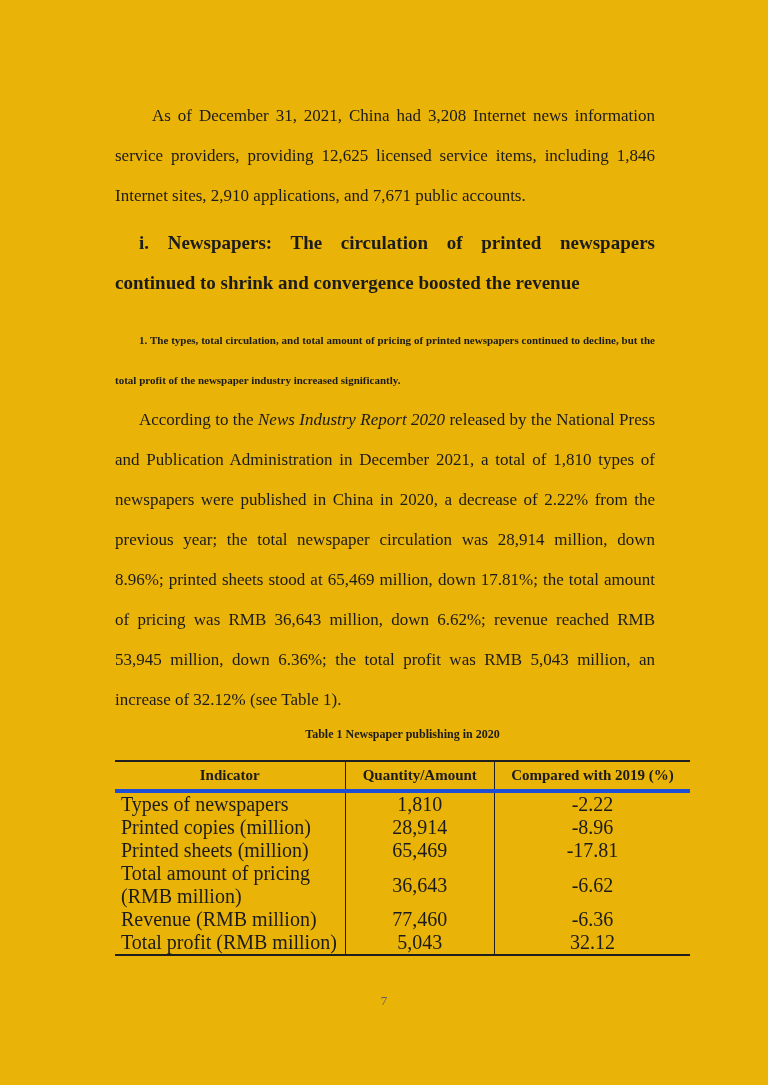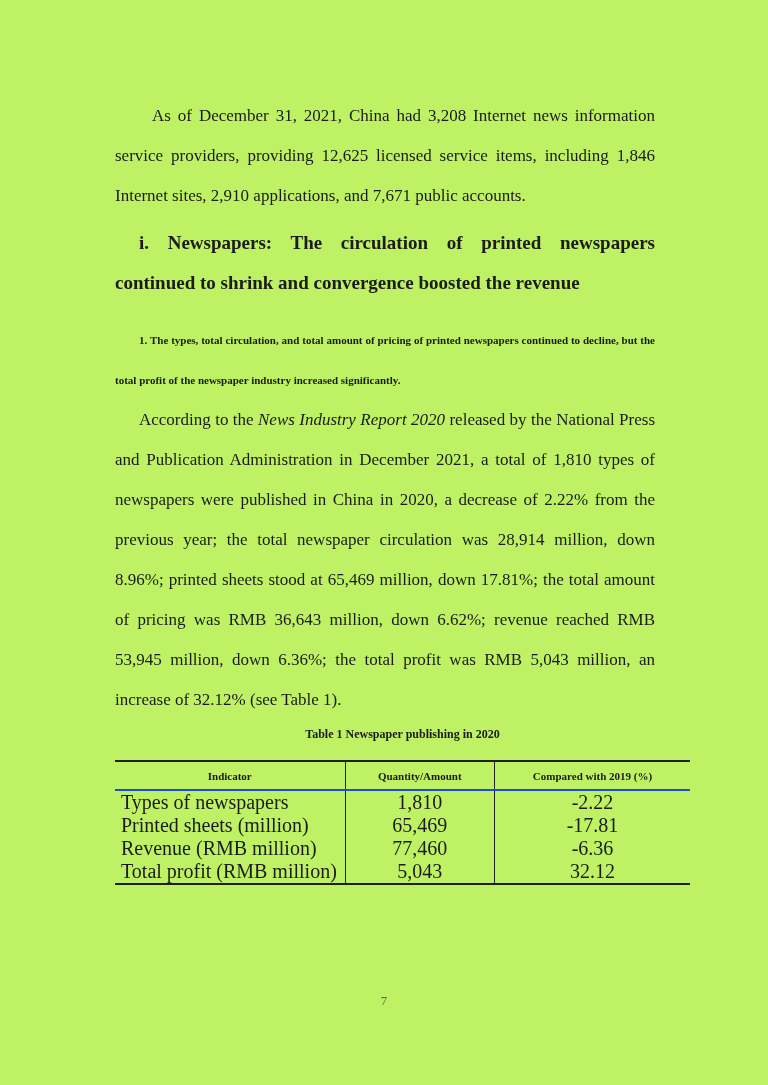--- a/index.html
+++ b/index.html
@@ -4,21 +4,21 @@
 <style>
   html, body {
     margin: 0;
     padding: 0;
     background: #ffffff;
   }
   .page {
     position: relative;
     width: 768px;
     height: 1085px;
-    background: #bef264;
+    background: #eab308;
     font-family: "Liberation Serif", serif;
     color: #1b1b1b;
     overflow: hidden;
   }
   .content {
     position: absolute;
     left: 115px;
     top: 96px;
     width: 540px;
   }
@@ -56,26 +56,26 @@
   }
   table.data-table {
     width: 575px;
     border-collapse: collapse;
     margin-top: 16px;
     border-top: 2px solid #1f1f1f;
     border-bottom: 2px solid #1f1f1f;
     table-layout: fixed;
   }
   table.data-table th {
-    font-size: 11px;
+    font-size: 15px;
     font-weight: bold;
     text-align: center;
     height: 27px;
     padding: 0 4px;
-    border-bottom: 2px solid #1d4ed8;
+    border-bottom: 4px solid #1d4ed8;
   }
   table.data-table td {
     font-size: 20px;
     height: 20px;
     padding: 0 6px;
     text-align: center;
     vertical-align: middle;
   }
   table.data-table td.c-left { text-align: left; }
   table.data-table th:nth-child(1),
@@ -125,23 +125,33 @@
           <th>Compared with 2019 (%)</th>
         </tr>
       </thead>
       <tbody>
         <tr>
           <td class="c-left">Types of newspapers</td>
           <td>1,810</td>
           <td>-2.22</td>
         </tr>
         <tr>
+          <td class="c-left">Printed copies (million)</td>
+          <td>28,914</td>
+          <td>-8.96</td>
+        </tr>
+        <tr>
           <td class="c-left">Printed sheets (million)</td>
           <td>65,469</td>
           <td>-17.81</td>
+        </tr>
+        <tr>
+          <td class="c-left">Total amount of pricing (RMB million)</td>
+          <td>36,643</td>
+          <td>-6.62</td>
         </tr>
         <tr>
           <td class="c-left">Revenue (RMB million)</td>
           <td>77,460</td>
           <td>-6.36</td>
         </tr>
         <tr>
           <td class="c-left">Total profit (RMB million)</td>
           <td>5,043</td>
           <td>32.12</td>

